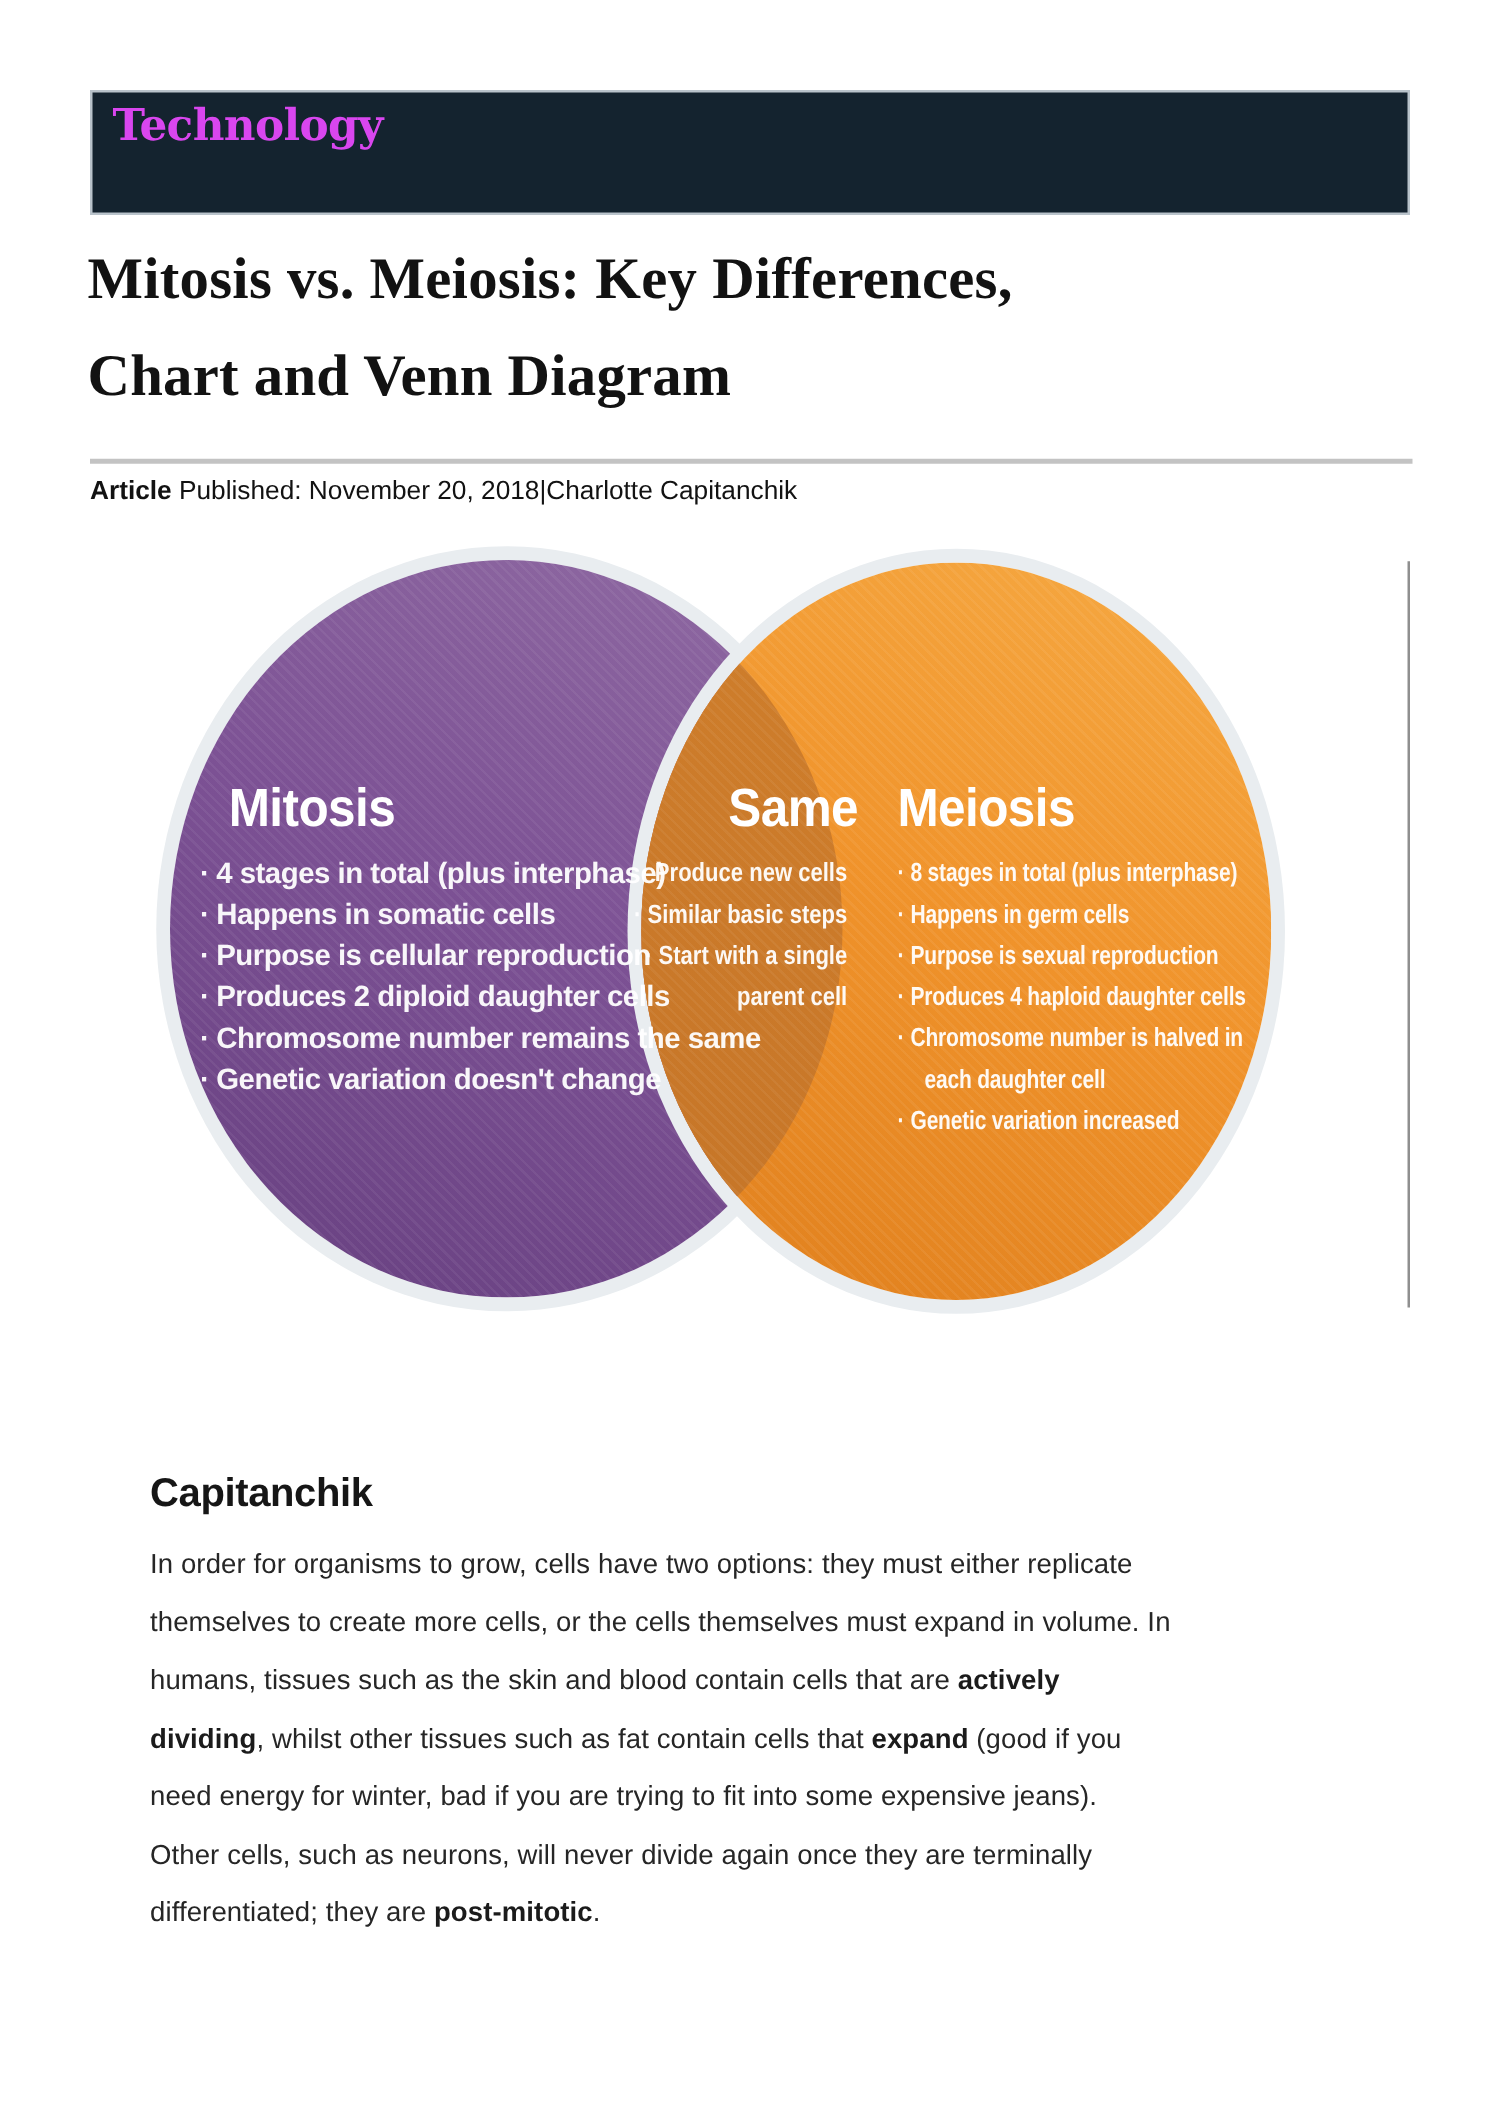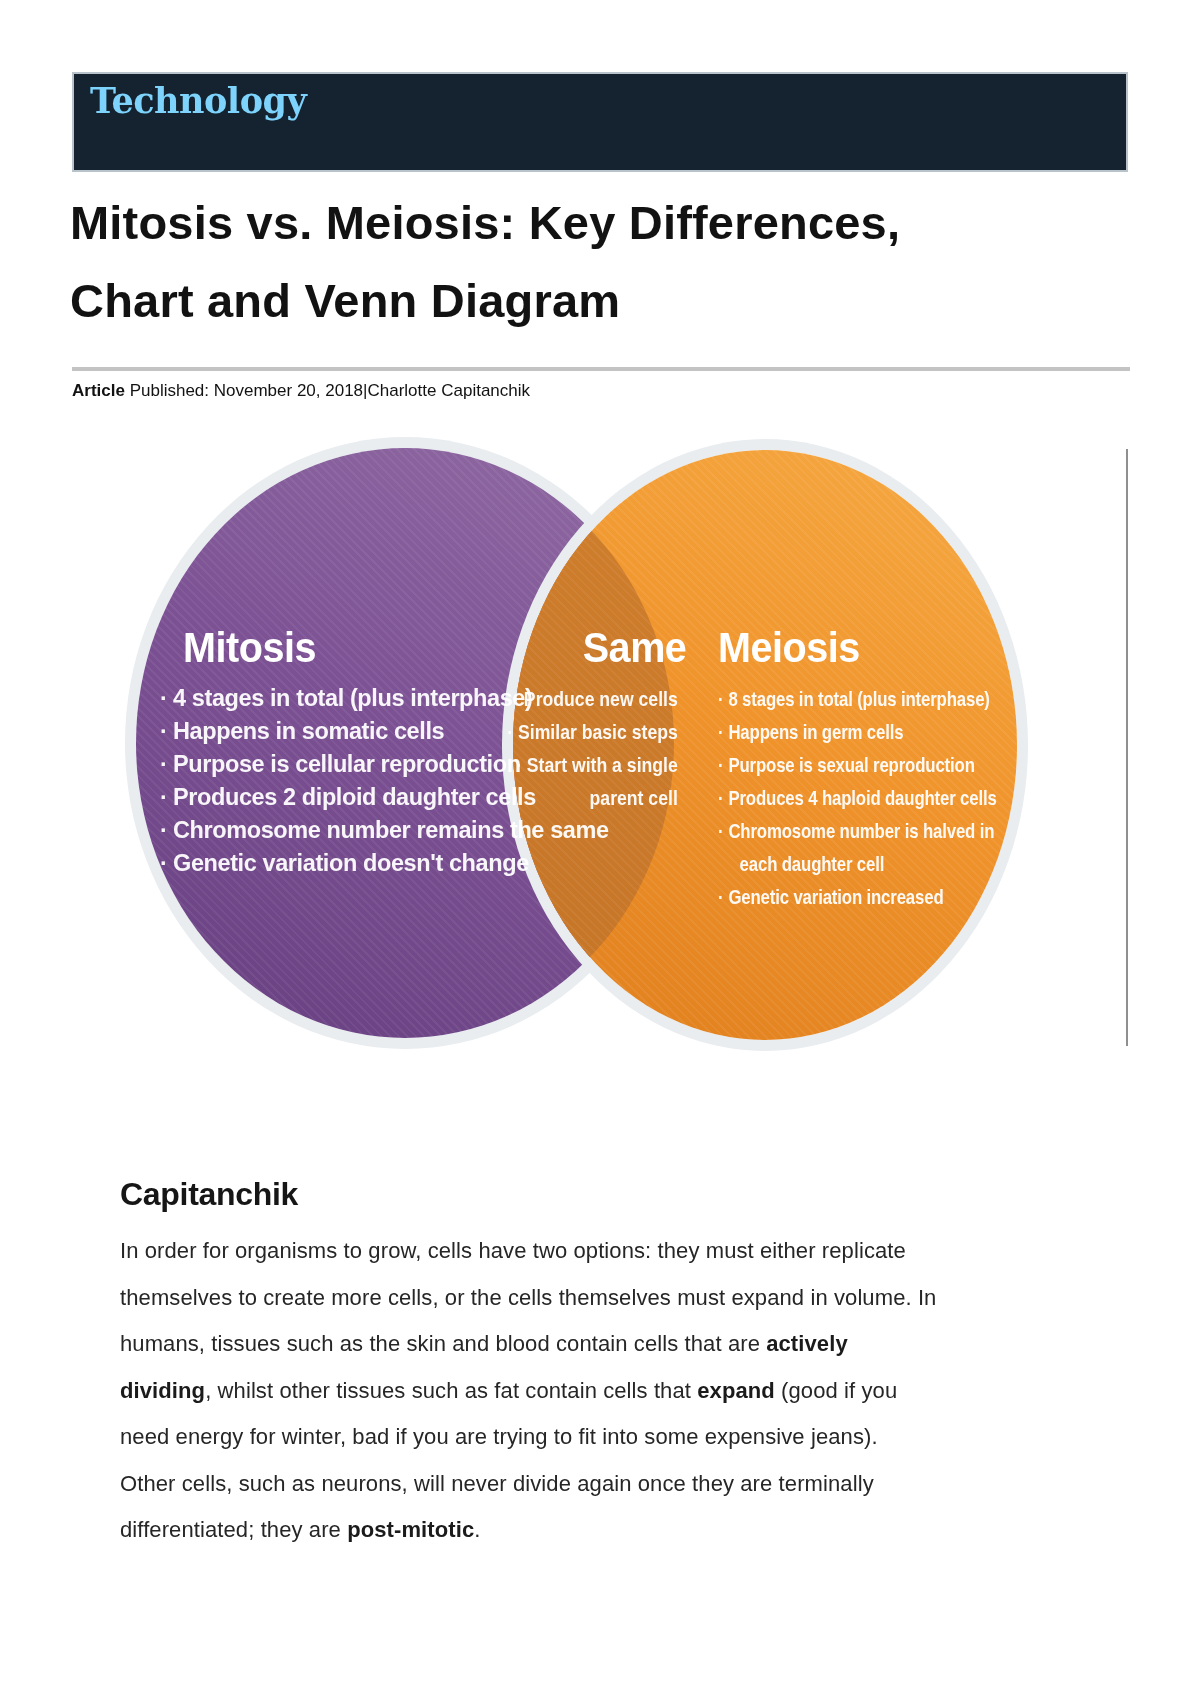--- a/index.html
+++ b/index.html
@@ -9,31 +9,31 @@
   }
 
   
   .banner {
     position:absolute; left:72px; top:72px; width:1056px; height:100px;
     background:#14232f; border:2px solid #b9c3cb; box-sizing:border-box;
   }
   .logo {
     position:absolute; left:16px; top:7px;
     font-family:"DejaVu Serif", serif; font-weight:bold;
-    color:#7dd3fc; font-size:35px; line-height:39px; letter-spacing:-0.5px;
+    color:#d946ef; font-size:35px; line-height:39px; letter-spacing:-0.5px;
   }
 
   
   .title {
     position:absolute; left:70px; top:184px; width:1020px;
-    font-family:Liberation Sans, sans-serif; font-weight:bold;
+    font-family:Liberation Serif, serif; font-weight:bold;
     font-size:47px; line-height:78px; color:#121212; letter-spacing:0.2px;
   }
   .divider { position:absolute; left:72px; top:367px; width:1058px; height:4px; background:#c3c3c3; }
-  .byline { position:absolute; left:72px; top:381px; font-size:17px; color:#121212; }
+  .byline { position:absolute; left:72px; top:381px; font-size:21px; color:#121212; }
   .byline b { font-weight:bold; }
 
   
   .venn { position:absolute; inset:0; pointer-events:none; }
   .circle { position:absolute; border-radius:50%; }
   .circle.purple {
     left:136px; top:448px; width:538px; height:590px;
     background:
       repeating-linear-gradient(45deg, rgba(255,255,255,0.055) 0 2px, rgba(255,255,255,0) 2px 6px),
       linear-gradient(205deg, #906ba3 0%, #7c5194 48%, #674080 100%);

